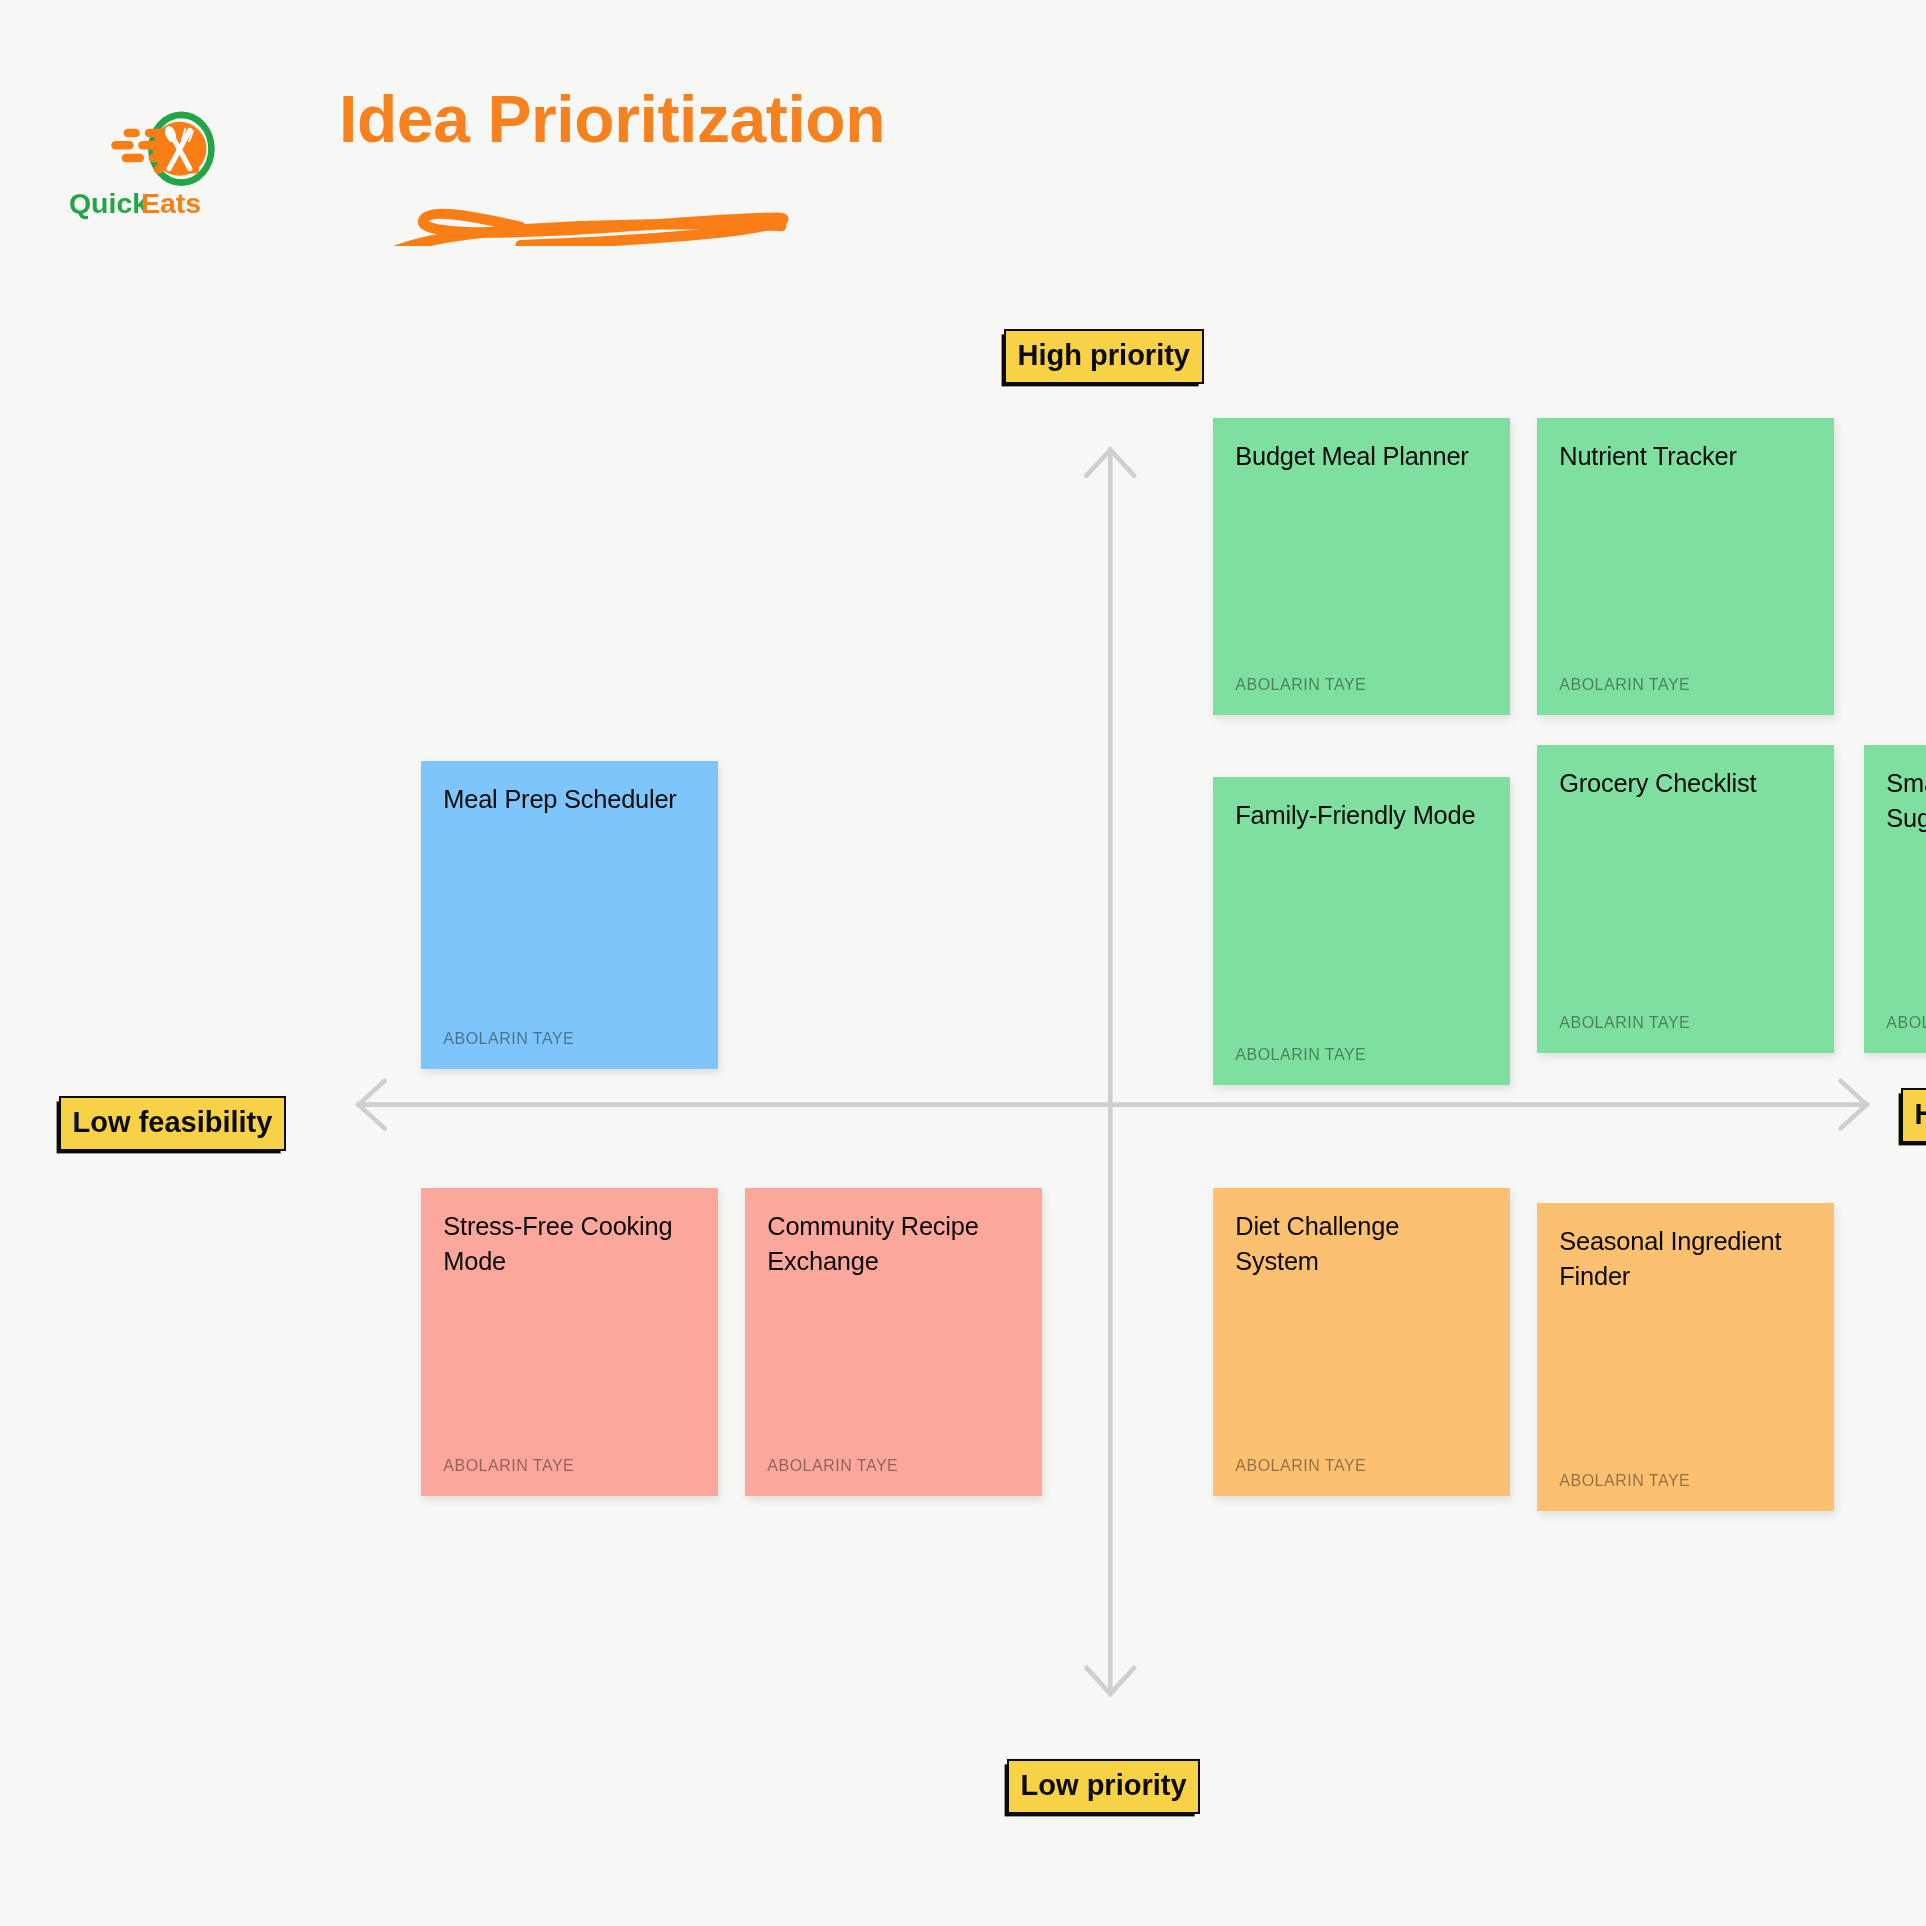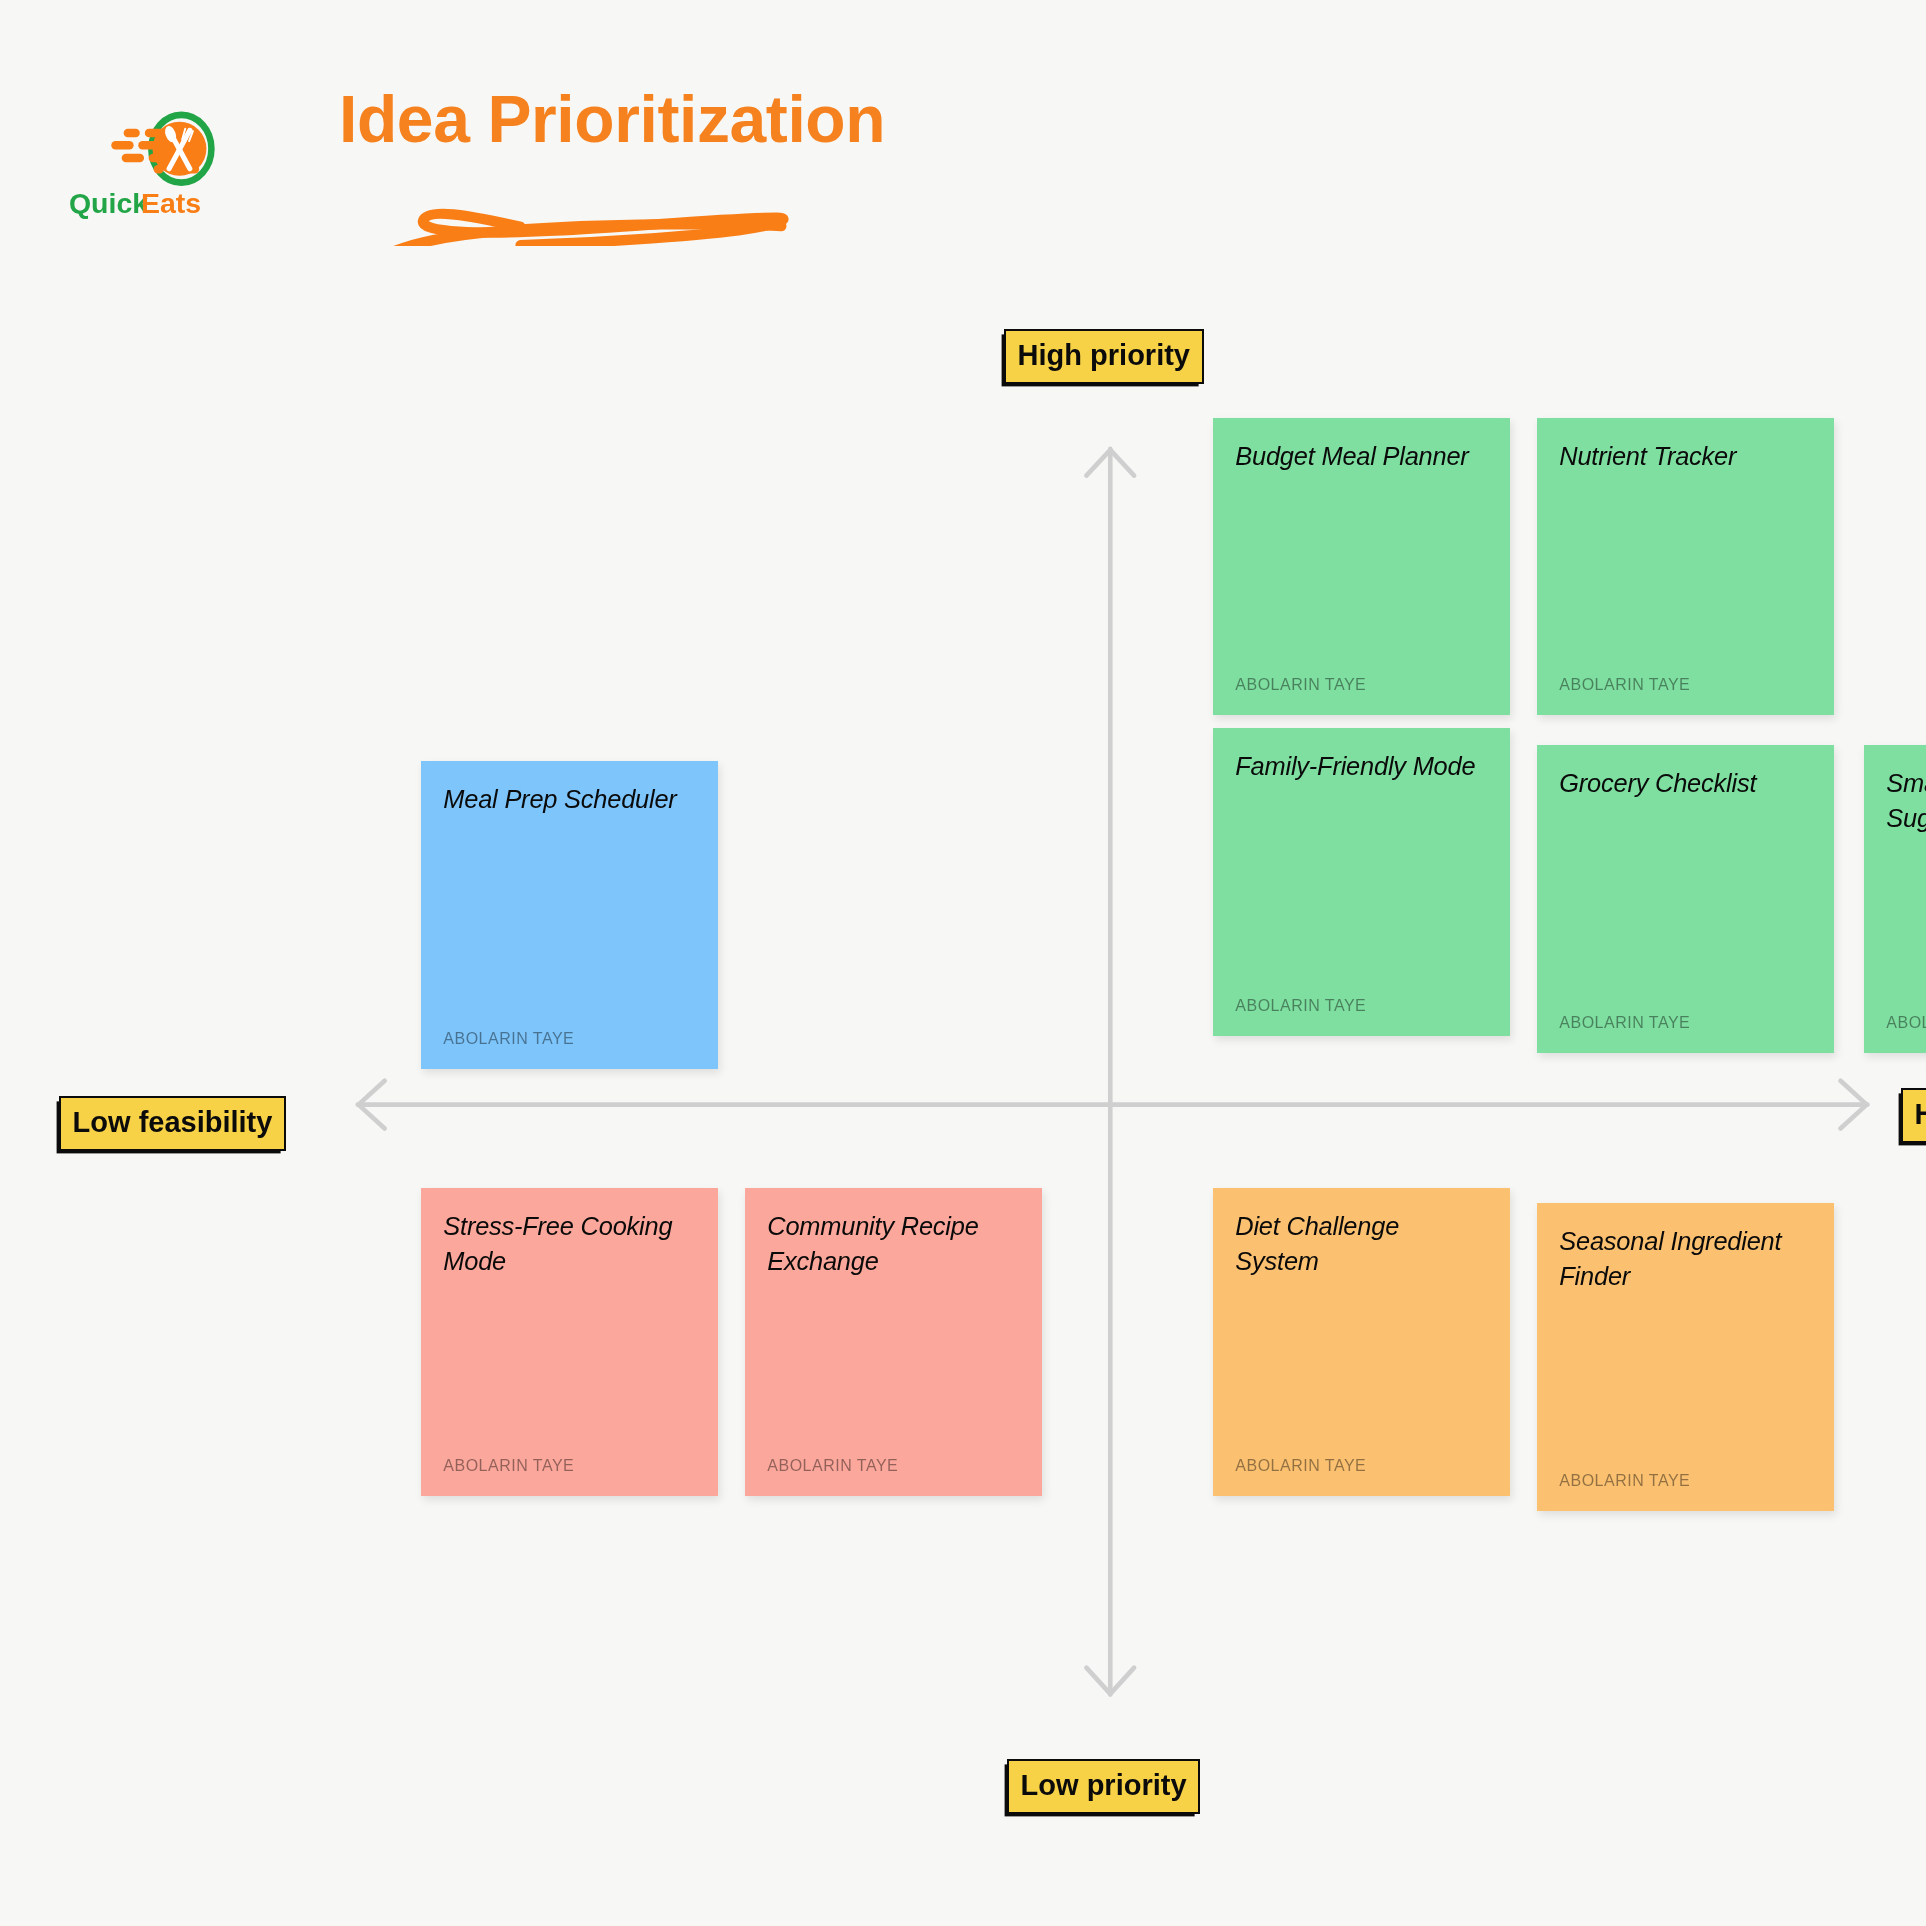--- a/index.html
+++ b/index.html
@@ -55,21 +55,20 @@
     padding: 21px 22.3px;
     display: flex;
     flex-direction: column;
   }
   .note-title {
     font-size: 25.4px;
     font-weight: 400;
     color: #0A0A0A;
     line-height: 1.38;
     letter-spacing: -0.2px;
-    font-style: italic;
   }
   .note-author {
     margin-top: auto;
     font-size: 16px;
     font-weight: 400;
     letter-spacing: 0.5px;
     color: rgba(0,0,0,0.42);
   }
 </style>
 </head>
@@ -151,21 +150,21 @@
         <div class="note-author">ABOLARIN TAYE</div>
       </div>
       <div class="note" style="left: 1537px; top: 418px; width: 297px; height: 297px; background: rgb(126, 223, 160);">
         <div class="note-title">Nutrient Tracker</div>
         <div class="note-author">ABOLARIN TAYE</div>
       </div>
       <div class="note" style="left: 421px; top: 745px; width: 297px; height: 308px; background: rgb(125, 197, 251); margin-top: 16px;">
         <div class="note-title">Meal Prep Scheduler</div>
         <div class="note-author">ABOLARIN TAYE</div>
       </div>
-      <div class="note" style="left: 1213px; top: 728px; width: 297px; height: 308px; background: rgb(126, 223, 160);">
+      <div class="note" style="left: 1213px; top: 777px; width: 297px; height: 308px; background: rgb(126, 223, 160);">
         <div class="note-title">Family-Friendly Mode</div>
         <div class="note-author">ABOLARIN TAYE</div>
       </div>
       <div class="note" style="left: 1537px; top: 745px; width: 297px; height: 308px; background: rgb(126, 223, 160);">
         <div class="note-title">Grocery Checklist</div>
         <div class="note-author">ABOLARIN TAYE</div>
       </div>
       <div class="note" style="left: 1864px; top: 745px; width: 297px; height: 308px; background: rgb(126, 223, 160);">
         <div class="note-title">Smart Meal Suggestion</div>
         <div class="note-author">ABOLARIN TAYE</div>

